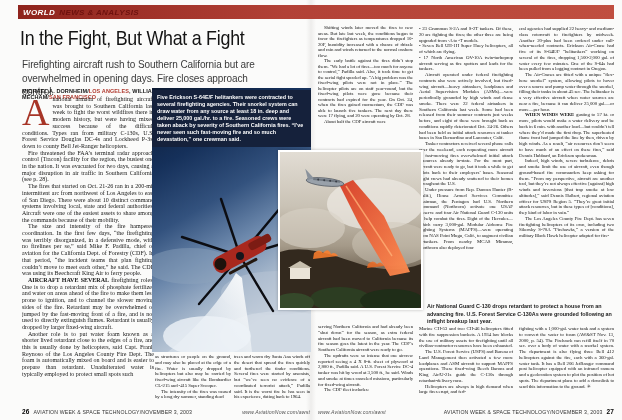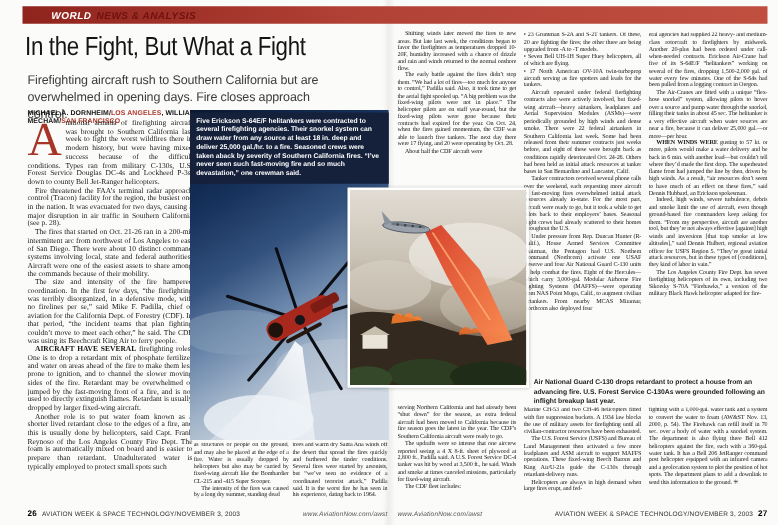--- a/index.html
+++ b/index.html
@@ -9,21 +9,21 @@
   }
   .gutter {
     position:absolute; left:306px; top:0; width:10px; height:420px;
     background:linear-gradient(90deg, rgba(0,0,0,0) 0%, rgba(60,50,45,.07) 50%, rgba(0,0,0,0) 100%);
     pointer-events:none;
   }
   
   .banner {
     position:absolute; left:18px; top:5px; width:596px; height:14px;
     background:linear-gradient(90deg,#8f241d 0%,#b24136 45%,#c04f40 100%);
-    display:flex; align-items:center; padding-left:23px; box-sizing:border-box;
+    display:flex; align-items:center; padding-left:5px; box-sizing:border-box;
   }
   .banner .w  { font:italic 700 8px "Liberation Sans",sans-serif; color:#ffffff; letter-spacing:.4px; margin-right:4px; }
   .banner .na { font:italic 700 8px "Liberation Sans",sans-serif; color:#6e110e; letter-spacing:.4px;text-align:center; }
 
   .headline {
     position:absolute; left:20px; top:26px; width:320px;
     font:400 21px "Liberation Sans",sans-serif; color:#141414;
     letter-spacing:-.3px; transform:scaleX(.85); transform-origin:left top; white-space:nowrap;
   }
   .deck {

